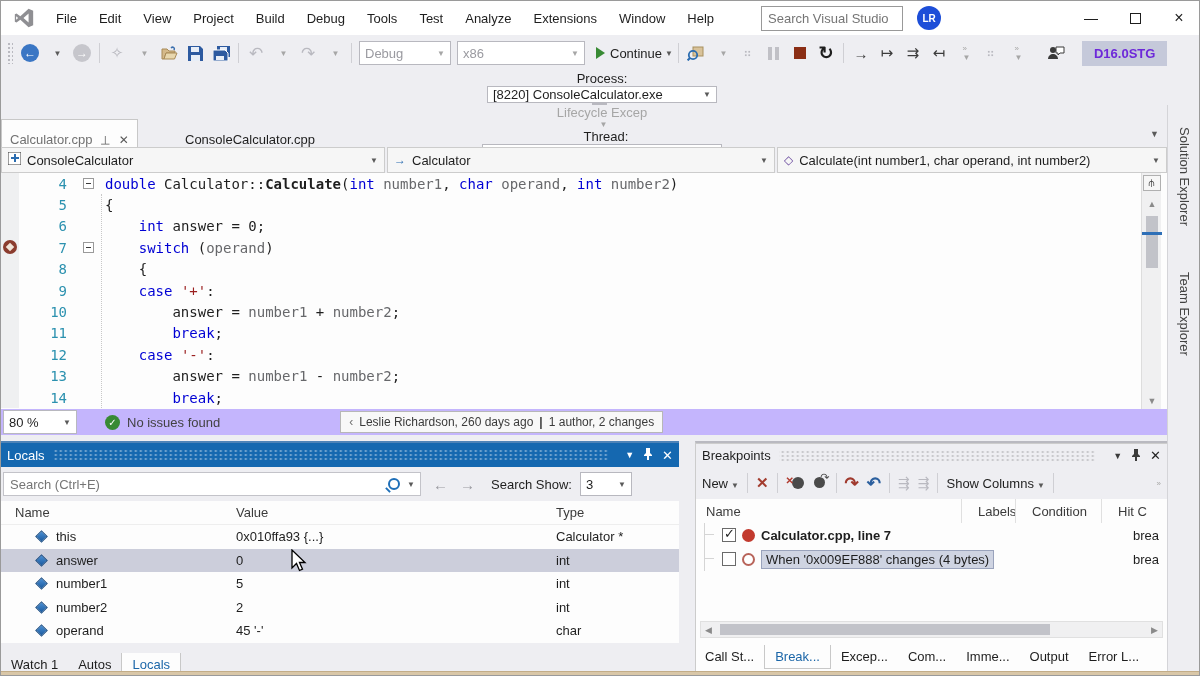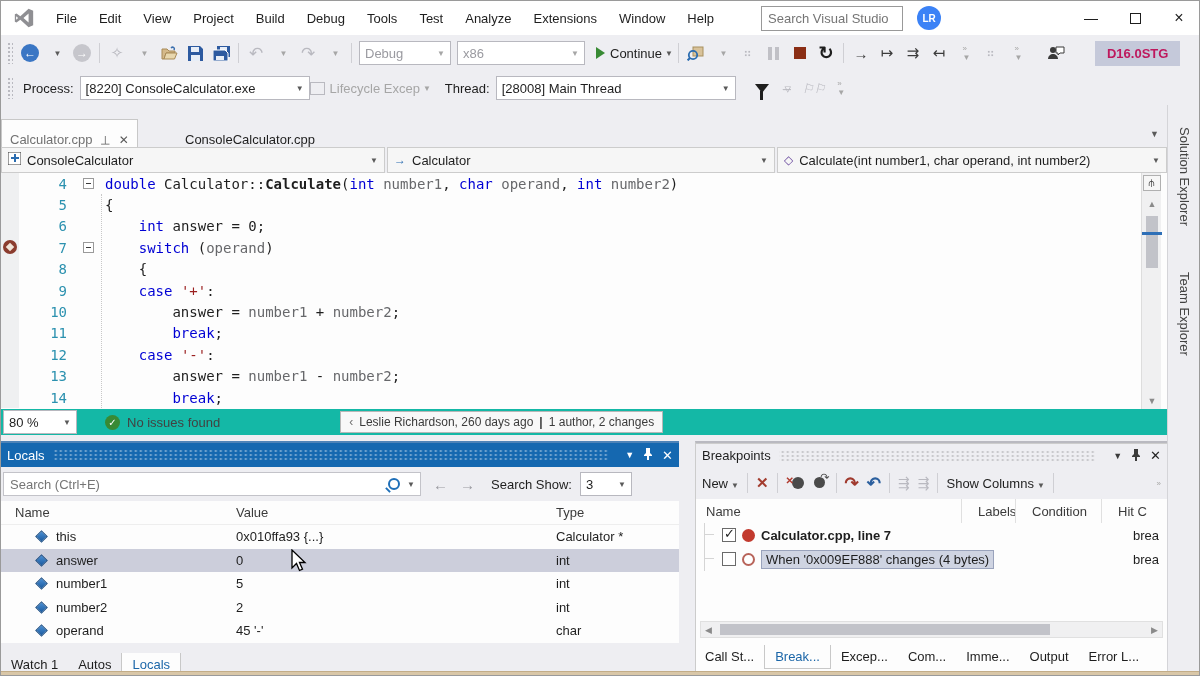--- a/index.html
+++ b/index.html
@@ -14,42 +14,42 @@
   .flex { display:flex; align-items:center; }
   .sep { width:1px; height:20px; background:#cfcfd4; margin:0 4px; }
   .ddv { font-size:8px; color:#5a5a5a; margin-left:3px; }
   .gray { color:#a6a6a6; }
   
   #menubar { left:0; top:0; width:1200px; height:34px; background:#ffffff; display:flex; align-items:center; }
   #vslogo { width:22px; height:22px; margin:0 10px 0 12px; }
   .menu-item { padding:6px 11px; cursor:default; color:#1e1e1e; }
   #searchbox { width:142px; height:25px; border:1px solid #999; background:#fff; color:#767676;
     font-family:"Liberation Sans",sans-serif; font-size:13px; padding:0 6px; margin-left:36px; }
-  #avatar { width:24px; height:24px; border-radius:50%; background:#3b82f6; color:#fff;
+  #avatar { width:24px; height:24px; border-radius:50%; background:#1d4ed8; color:#fff;
     font-size:10px; display:flex; align-items:center; justify-content:center; margin-left:14px; font-weight:bold;}
   .caption-btn { width:44px; height:30px; display:flex; align-items:center; justify-content:center; color:#1e1e1e; font-size:14px;}
   #cap-max span { display:block; width:11px; height:11px; border:1px solid #1e1e1e; }
   
   #toolbar { left:0; top:34px; width:1200px; height:36px; display:flex; align-items:center; padding-left:2px; }
   .grip { width:6px; height:22px; margin:0 4px;
     background-image:radial-gradient(circle,#b9b9c0 1px,transparent 1.2px); background-size:4px 4px; }
   .tbtn { height:24px; min-width:24px; display:flex; align-items:center; justify-content:center; margin:0 1px; border-radius:2px; }
   .circ { width:18px; height:18px; border-radius:50%; display:flex; align-items:center; justify-content:center;
     color:#fff; font-size:12px; font-weight:bold; line-height:1; }
   .combo { height:24px; background:#fff; border:1px solid #b8b8bf; display:flex; align-items:center;
     padding:0 5px; justify-content:space-between; }
   .combo .val { white-space:nowrap; overflow:hidden; }
   .play { width:0; height:0; border-left:9px solid #388a34; border-top:6px solid transparent; border-bottom:6px solid transparent; margin-right:5px;}
   .stop { width:12px; height:12px; background:#8b2e15; }
   .pause { display:flex; gap:3px; }
   .pause i { display:block; width:4px; height:13px; background:#c0c0c6; }
   .steps { font-size:15px; color:#3b3b3b; }
-  #dbadge { background:#c5c9da; color:#be185d; font-weight:bold; font-size:13px; padding:5px 12px; margin-left:26px; }
-  
-  #procbar { left:0; top:70px; width:1200px; height:34px; display:flex; align-items:center; padding-left:2px; }
+  #dbadge { background:#c5c9da; color:#6d28d9; font-weight:bold; font-size:13px; padding:5px 12px; margin-left:13px; }
+  
+  #procbar { left:0; top:70px; width:1200px; height:34px; display:flex; align-items:center; padding-left:2px;flex-direction:column; }
   .lbl { margin:0 6px; }
   .ghosticon { width:15px; height:13px; border:1px solid #b9b9c0; position:relative; margin-right:5px;}
   
   #tabstrip { left:0; top:104px; width:1166px; height:42px; }
   .doctab { position:absolute; bottom:0; height:28px; display:flex; align-items:flex-end; padding:0 8px; }
   .doctab.active { background:#fdfdfd; border:1px solid #c8c8c8; border-bottom:none; color:#717171; }
   .doctab .ticon { margin-left:8px; color:#5a5a5a; font-size:12px; }
   #tablist-dd { position:absolute; right:8px; bottom:8px; font-size:9px; color:#5a5a5a; }
   
   #navbar { left:0; top:146px; width:1166px; height:26px; display:flex; background:#eeeef2; }
@@ -71,21 +71,21 @@
   .bpglyph::after { content:""; position:absolute; left:4px; top:4px; width:6px; height:6px; background:#f0e4d8; transform:rotate(45deg); }
   #guide { left:100px; top:193px; width:1px; height:214px; border-left:1px dotted #c8c8c8; }
   
   #ed-scroll { left:1140px; top:172px; width:20px; height:236px; background:#f0f0f1; border-left:1px solid #ddd;}
   .sarrow { width:20px; height:17px; display:flex; align-items:center; justify-content:center; font-size:9px; color:#8a8a8a; }
   #split-handle { width:18px; height:16px; border:1px solid #b0b0b0; background:#f6f6f6; margin:2px auto 4px;
     display:flex; align-items:center; justify-content:center; font-size:10px; color:#3b3b3b;}
   #ed-thumb { width:12px; height:52px; background:#c2c3c9; margin:4px auto 0; position:relative; }
   #ed-thumb::after { content:""; position:absolute; left:-4px; right:-4px; top:16px; height:3px; background:#2e6fb7; }
   
-  #edfoot { left:0; top:408px; width:1166px; height:26px; background:#14b8a6; display:flex; align-items:center; }
+  #edfoot { left:0; top:408px; width:1166px; height:26px; background:#c4b5fd; display:flex; align-items:center; }
   #zoomcombo { width:74px; height:24px; margin-left:2px; }
   .okcirc { width:15px; height:15px; border-radius:50%; background:#388a34; color:#fff; font-size:10px;
     display:flex; align-items:center; justify-content:center; margin:0 7px 0 28px; }
   #codelens { margin-left:120px; height:22px; border:1px solid #b7b7b7; background:#f8f8f8; display:flex;
     align-items:center; font-size:12px; color:#3b3b3b; padding:0 8px; }
   #codelens b.div { margin:0 6px; font-weight:bold; }
   
   .panel-title { height:24px; display:flex; align-items:center; padding:0 6px; }
   .pt-blue { background:#1568b0; color:#fff; }
   .pt-gray { background:#eeeef2; color:#1e1e1e; border-top:1px solid #ccc; }

